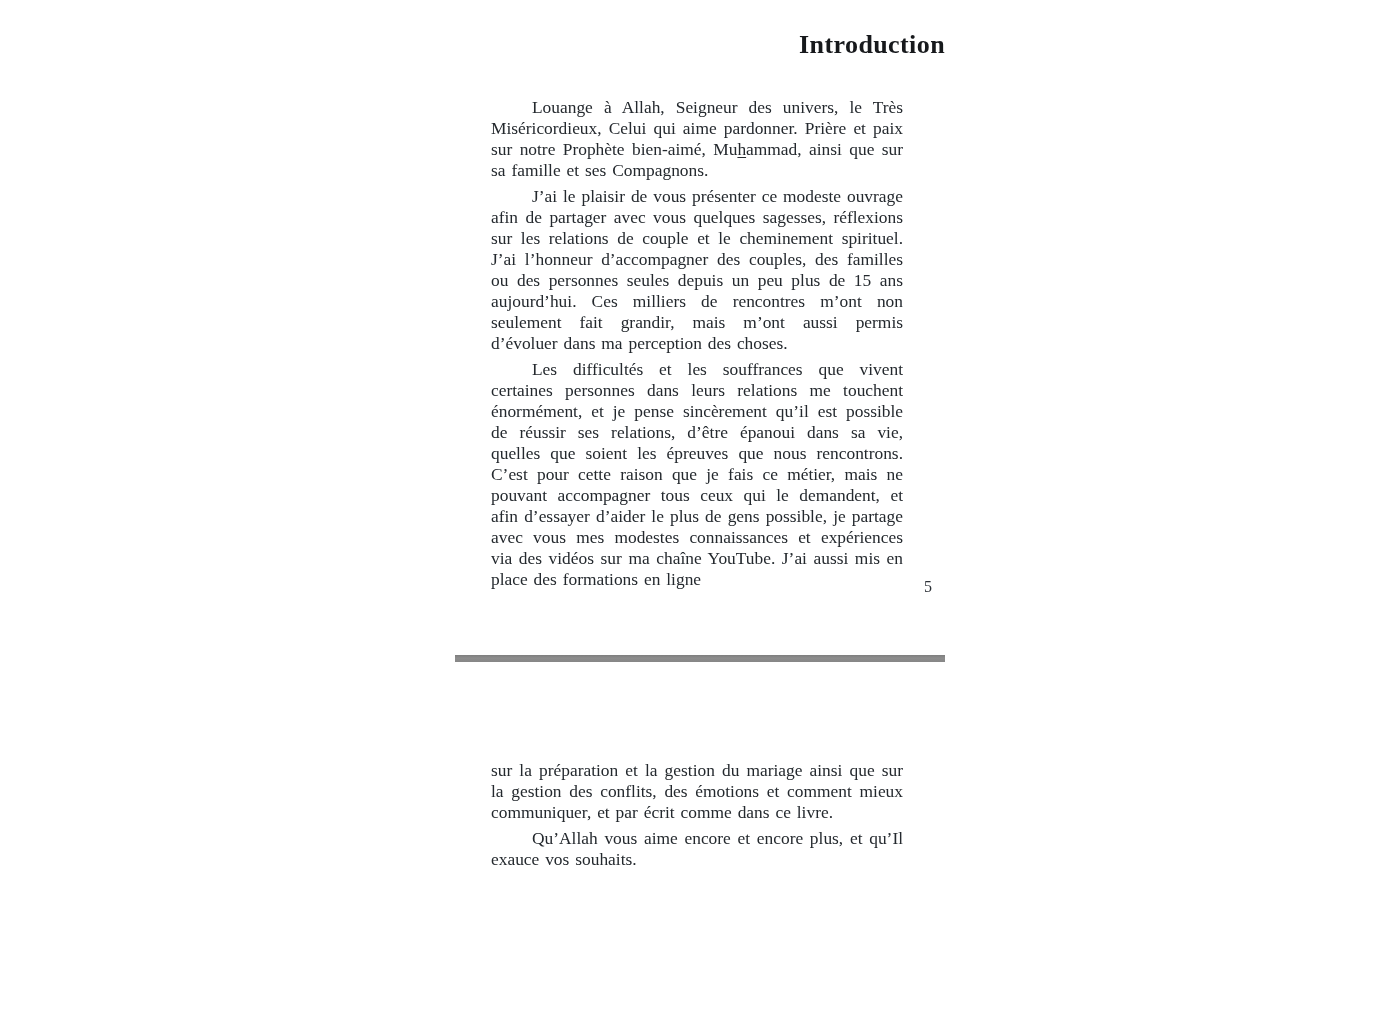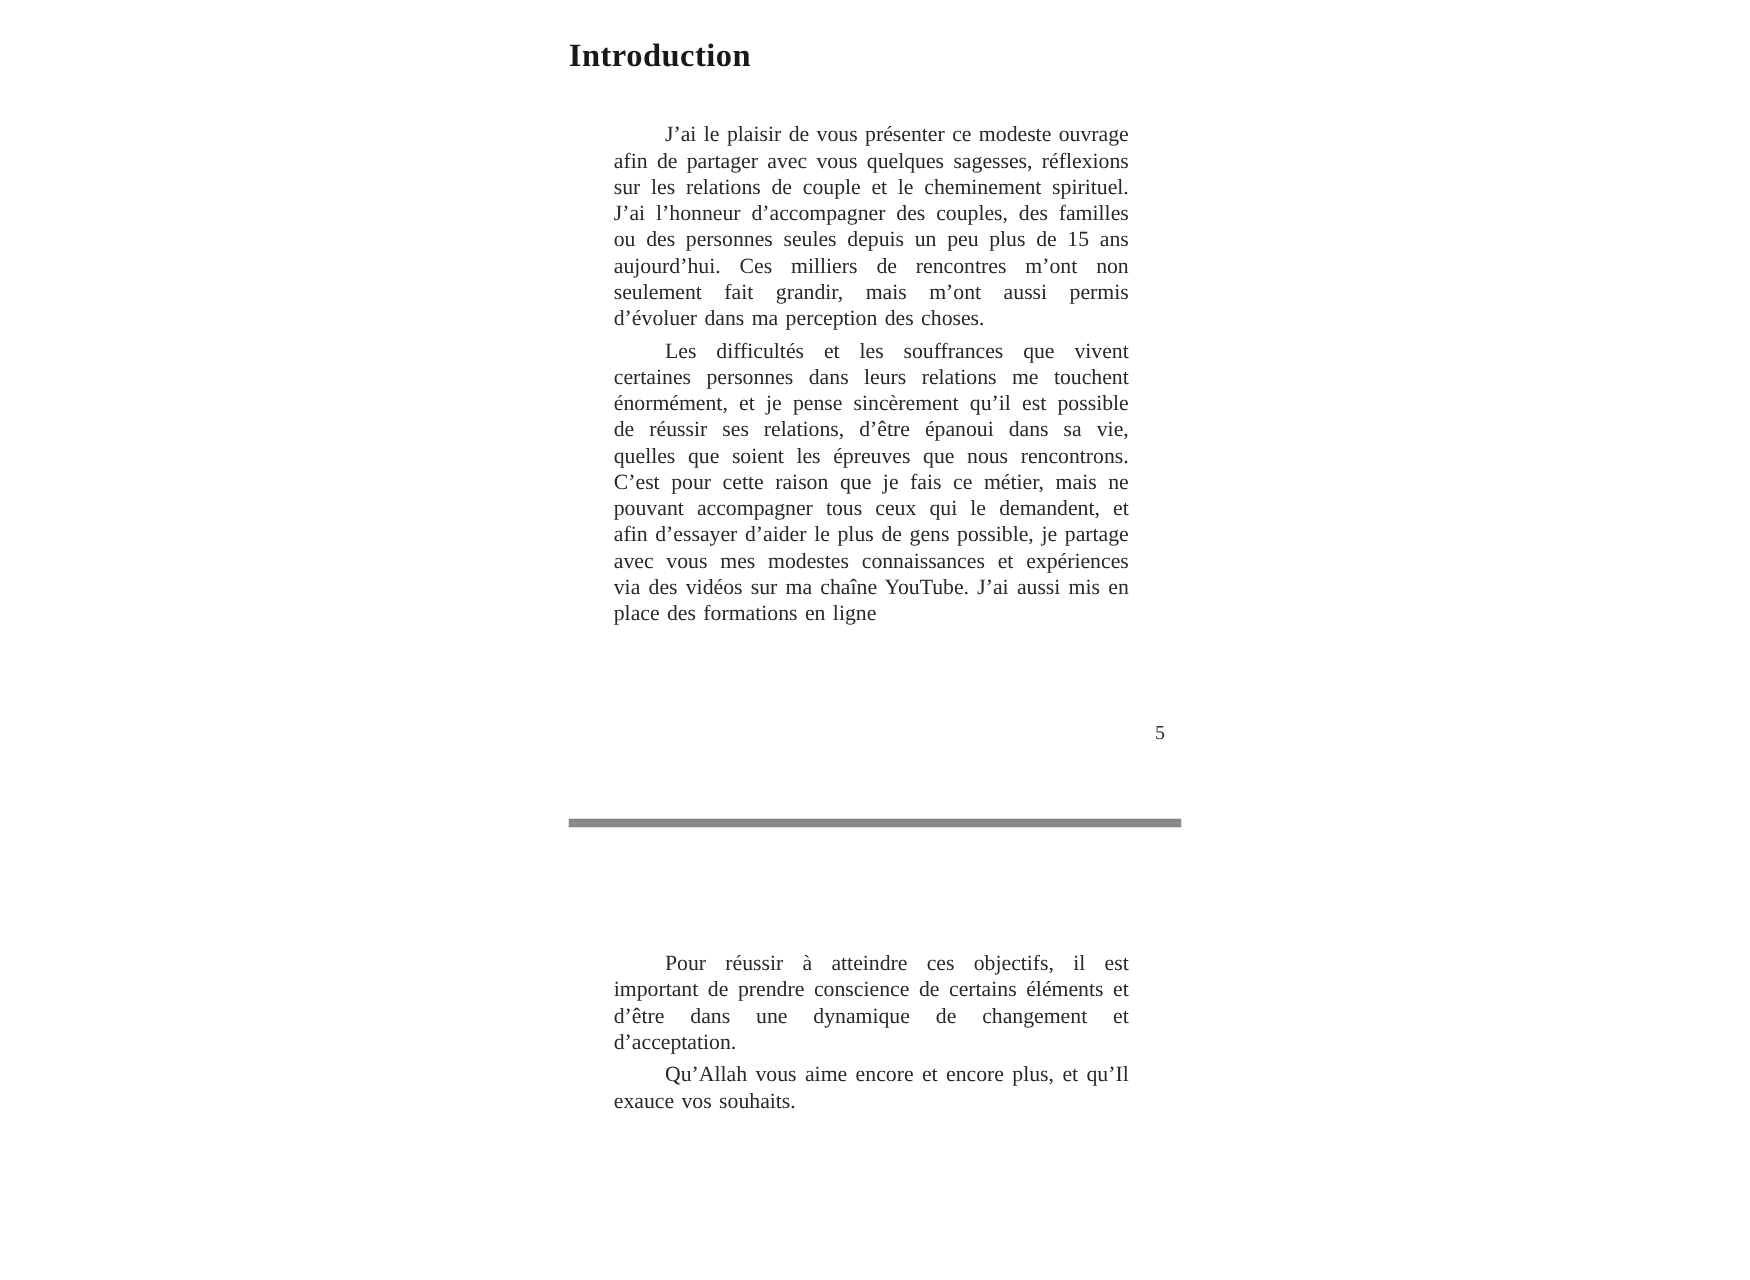--- a/index.html
+++ b/index.html
@@ -29,21 +29,21 @@
   .page-first {
     top: 0;
     height: 655px;
   }
   .page-second {
     top: 662px;
     height: 362px;
   }
   .chapter-title {
     margin: 30px 0 0 0;
-    text-align: left;
+    text-align: right;
     font-size: 26px;
     line-height: 30px;
     font-weight: bold;
     color: #17191c;
     letter-spacing: 0.4px;
   }
   .page-body {
     margin-top: 37px;
     padding: 0 42px 0 36px;
     color: #24292e;
@@ -85,28 +85,29 @@
   }
 </style>
 </head>
 <body>
 
 <div class="viewer">
 
   <section class="page page-first">
     <h1 class="chapter-title">Introduction</h1>
     <div class="page-body">
+      <p><span>Louange à Allah, Seigneur des univers, le Très Miséricordieux, Celui qui aime pardonner. Prière et paix sur notre Prophète bien-aimé, Mu</span><span class="underlined-letter">h</span><span>ammad, ainsi que sur sa famille et ses Compagnons.</span></p>
       <p>J’ai le plaisir de vous présenter ce modeste ouvrage afin de partager avec vous quelques sagesses, réflexions sur les relations de couple et le cheminement spirituel. J’ai l’honneur d’accompagner des couples, des familles ou des personnes seules depuis un peu plus de 15 ans aujourd’hui. Ces milliers de rencontres m’ont non seulement fait grandir, mais m’ont aussi permis d’évoluer dans ma perception des choses.</p>
       <p>Les difficultés et les souffrances que vivent certaines personnes dans leurs relations me touchent énormément, et je pense sincèrement qu’il est possible de réussir ses relations, d’être épanoui dans sa vie, quelles que soient les épreuves que nous rencontrons. C’est pour cette raison que je fais ce métier, mais ne pouvant accompagner tous ceux qui le demandent, et afin d’essayer d’aider le plus de gens possible, je partage avec vous mes modestes connaissances et expériences via des vidéos sur ma chaîne YouTube. J’ai aussi mis en place des formations en ligne</p>
     </div>
     <div class="page-number">5</div>
   </section>
 
   <div class="page-divider" style="background: linear-gradient(rgb(126, 126, 126), rgb(141, 141, 141) 45%, rgb(134, 134, 134));"></div>
 
   <section class="page page-second">
     <div class="page-body second-body">
-      <p>Pour réussir à atteindre ces objectifs, il est important de prendre conscience de certains éléments et d’être dans une dynamique de changement et d’acceptation.</p>
+      <p class="continuation">sur la préparation et la gestion du mariage ainsi que sur la gestion des conflits, des émotions et comment mieux communiquer, et par écrit comme dans ce livre.</p>
       <p>Qu’Allah vous aime encore et encore plus, et qu’Il exauce vos souhaits.</p>
     </div>
   </section>
 
 </div>
 
 </body></html>

